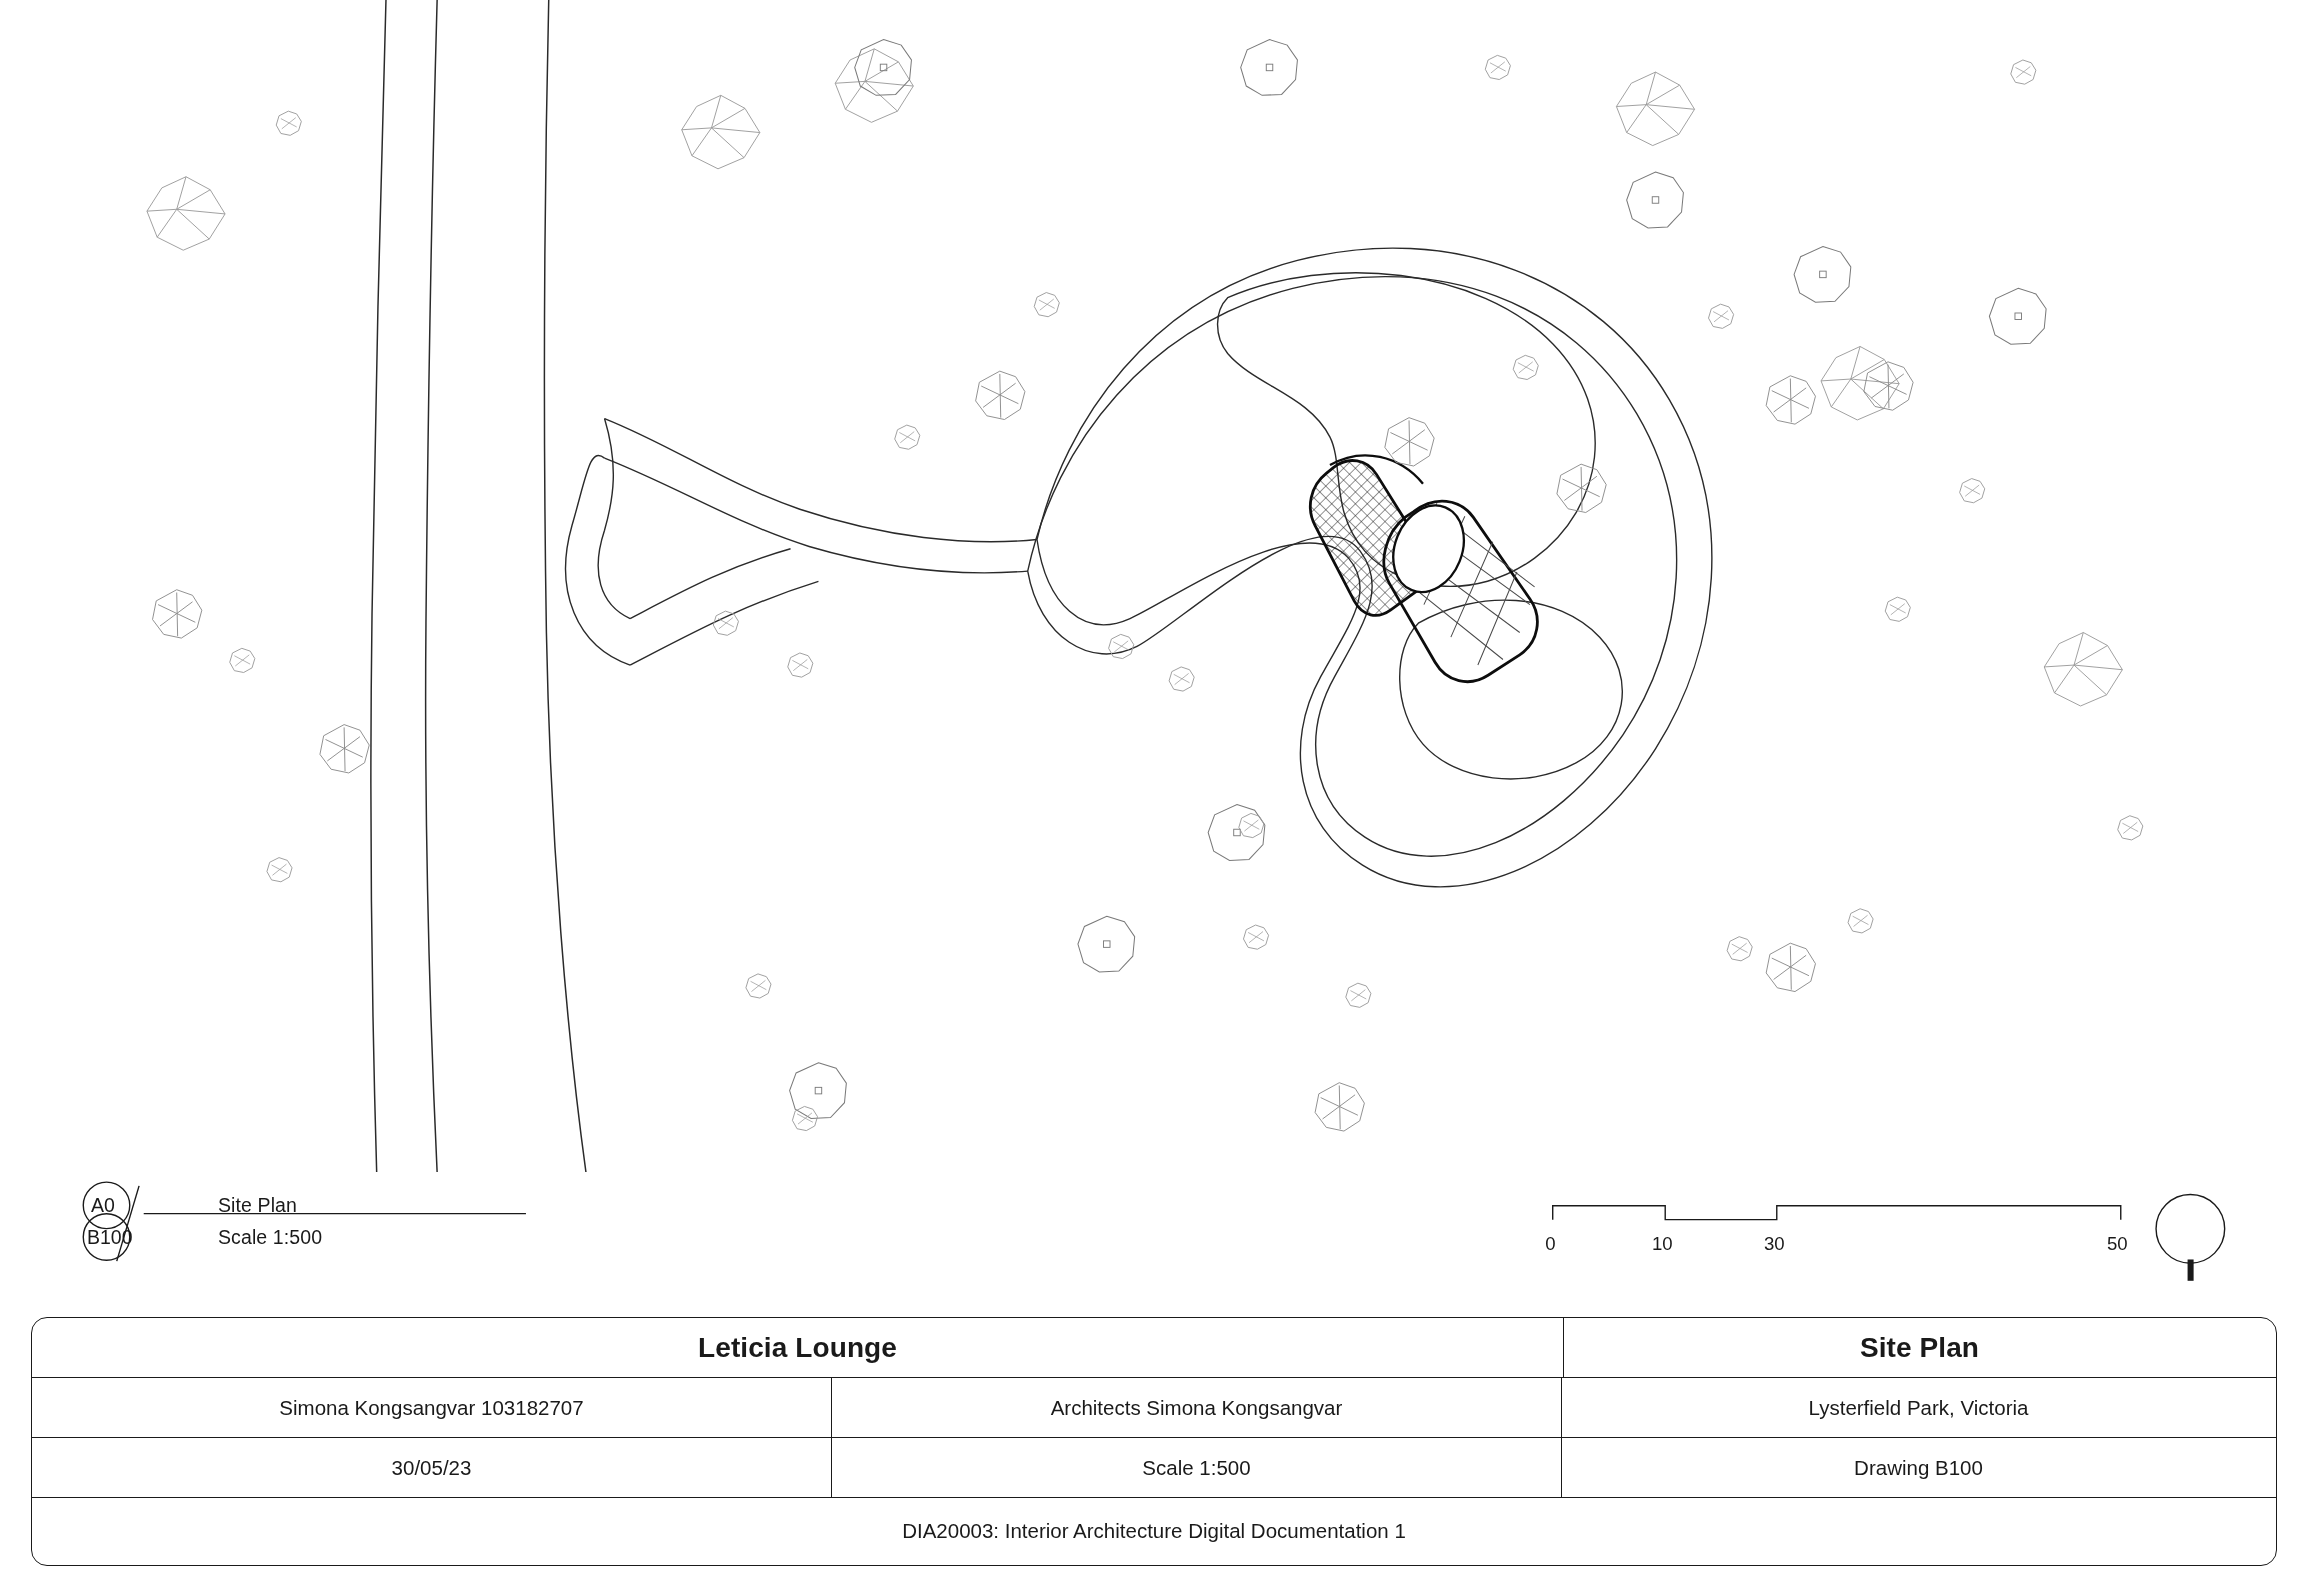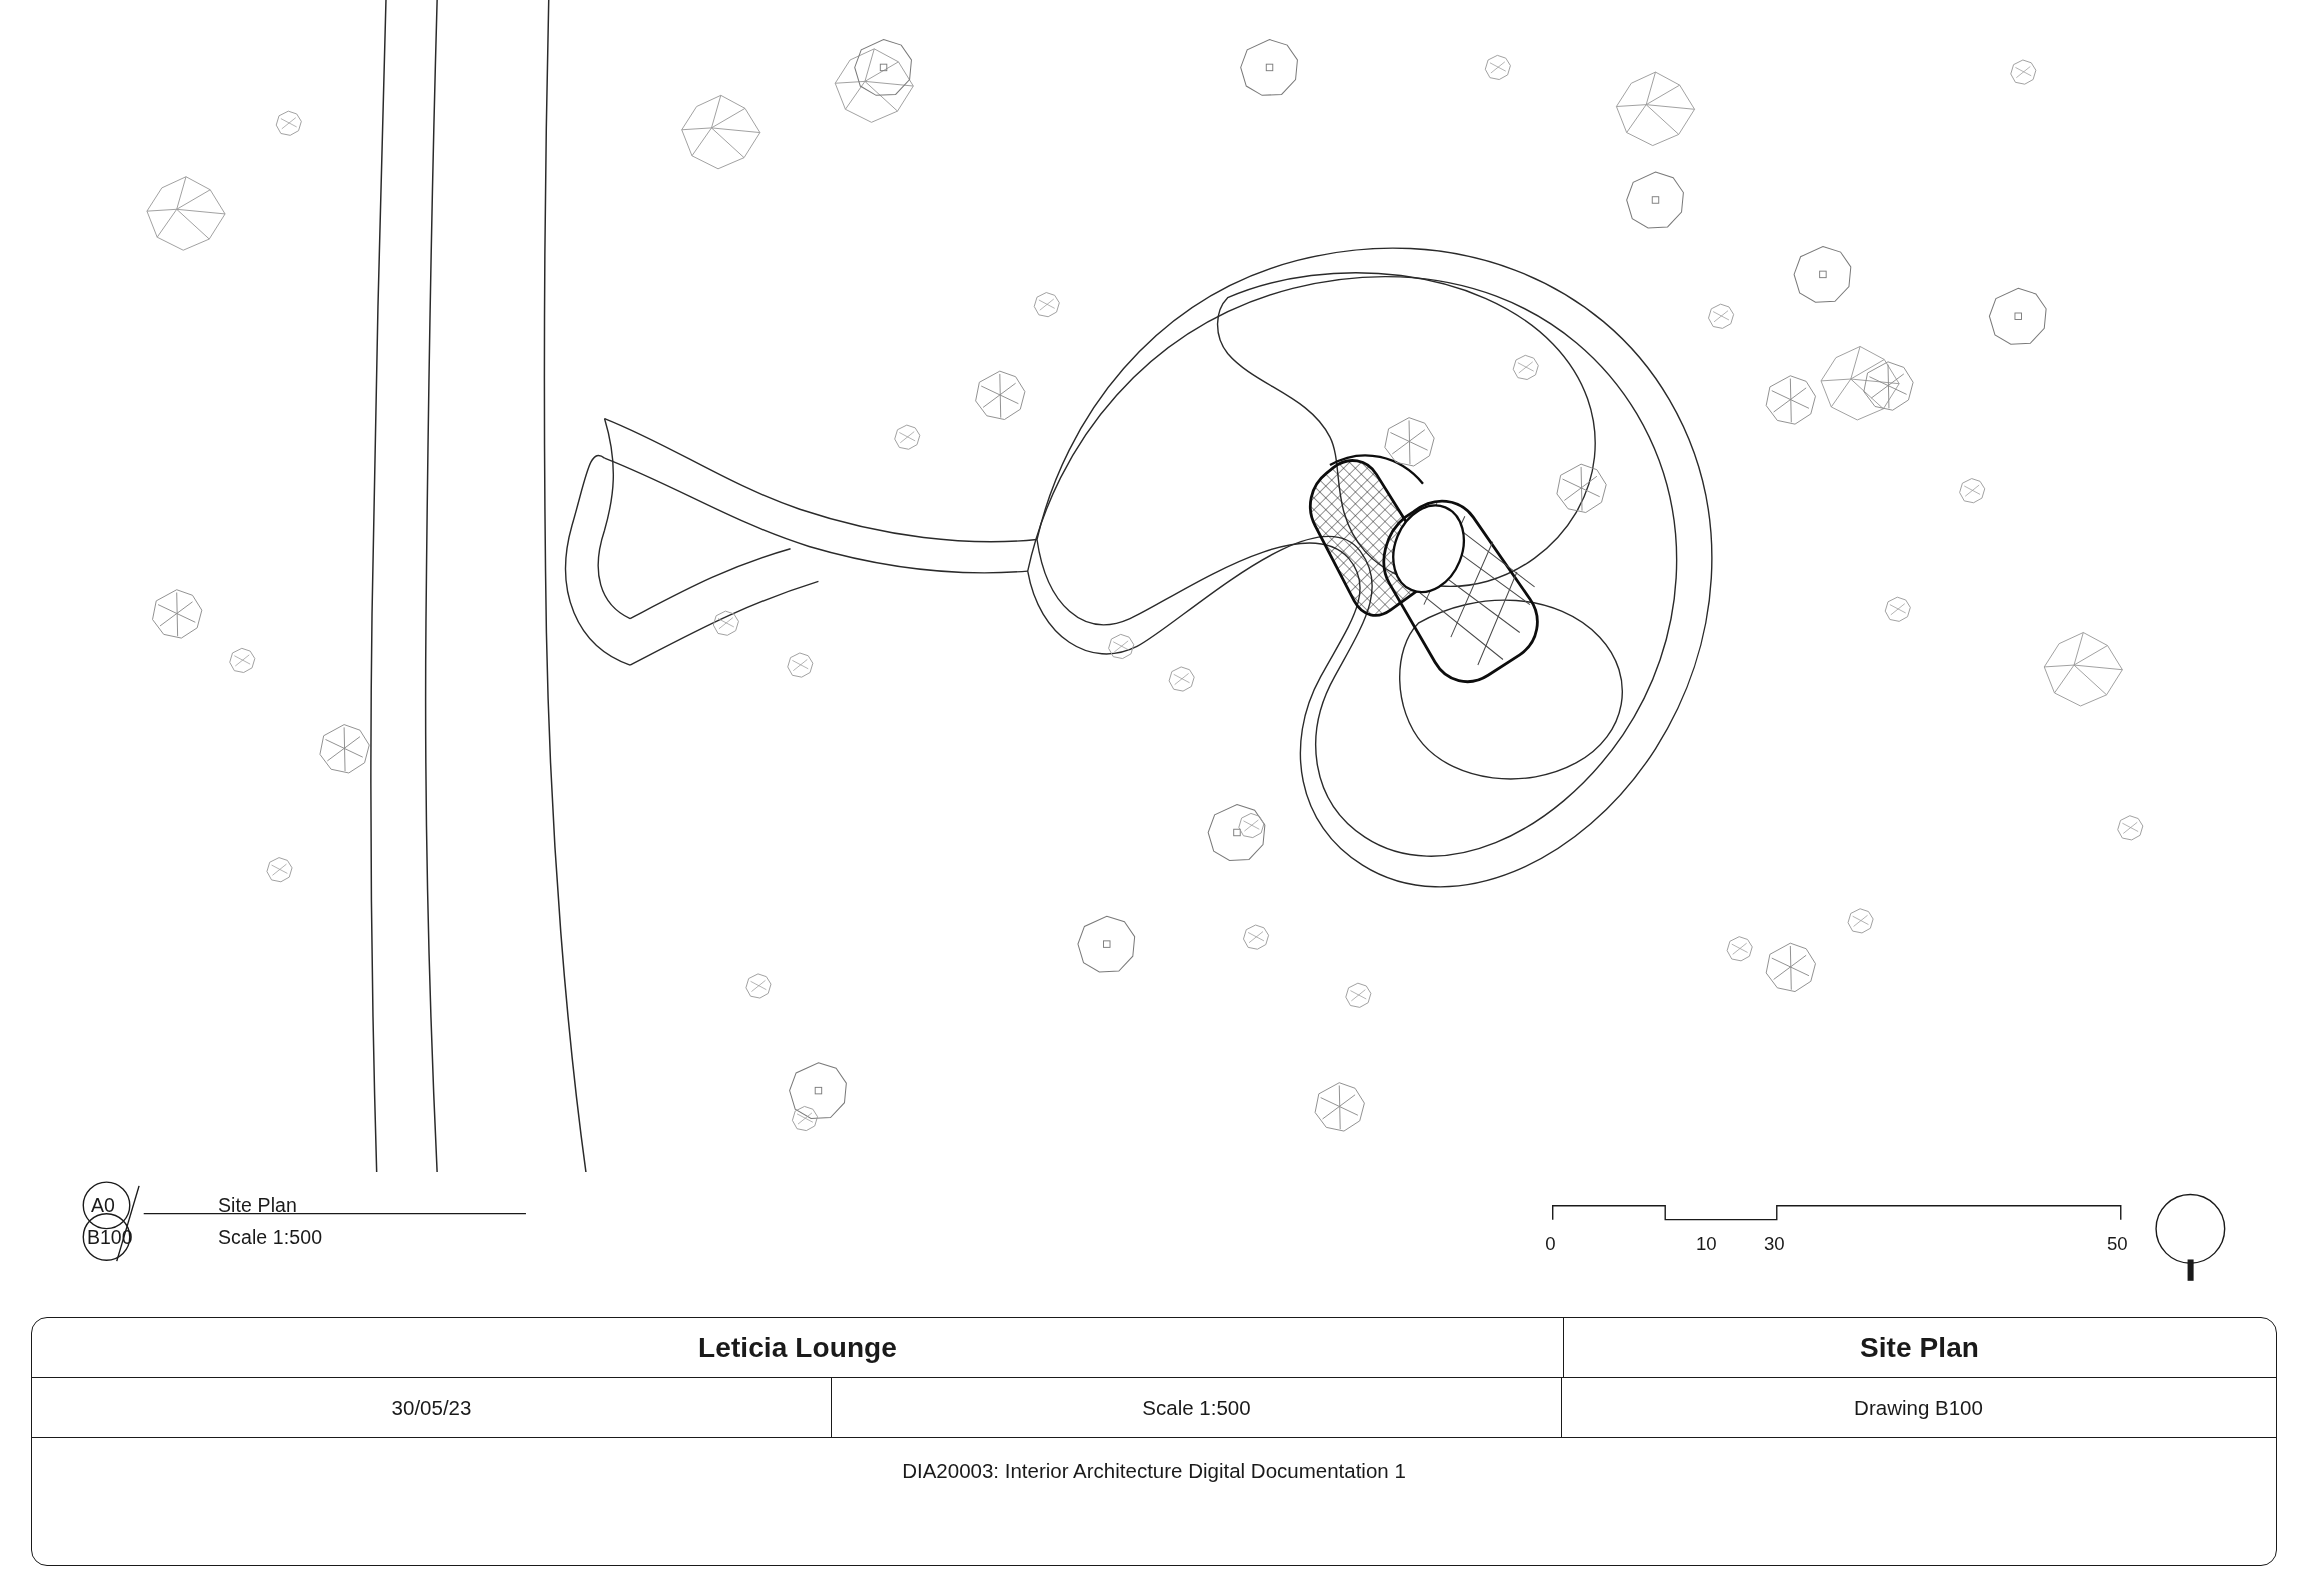--- a/index.html
+++ b/index.html
@@ -296,39 +296,44 @@
       <span id="ref-circle-bottom-text">B100</span>
       <span class="ref-text" id="ref-top-label">Site Plan</span>
       <span class="ref-text" id="ref-bottom-label">Scale 1:500</span>
     </div>
 
     <div id="scale-bar">
       <svg width="595" height="56" viewBox="0 0 1280 120">
         <path d="M8,42 L8,12 L250,12 L250,42 L490,42 L490,12 L1230,12 L1230,42" fill="none" stroke="#1a1a1a" stroke-width="3"></path>
       </svg>
       <span class="scale-num" style="left:-3.7px; top:33px;">0</span>
-      <span class="scale-num" style="left:103px; top:33px;margin-left:44px;">10</span>
+      <span class="scale-num" style="left:103px; top:33px;">10</span>
       <span class="scale-num" style="left:215px; top:33px;">30</span>
       <span class="scale-num" style="left:558px; top:33px;">50</span>
     </div>
 
     <div id="north-point">
       <svg width="102" height="102" viewBox="0 0 220 220">
         <circle cx="100" cy="86" r="74" fill="none" stroke="#1a1a1a" stroke-width="3"></circle>
         <rect x="94" y="152" width="13" height="46" fill="#1a1a1a"></rect>
       </svg>
     </div>
   </div>
 
   <div id="title-block">
     <div class="tb-row row-h">
       <div class="tb-cell tb-title" style="width:1532px;">Leticia Lounge</div>
       <div class="tb-cell tb-title" style="width:711px;">Site Plan</div>
     </div>
     <div class="tb-row row-m">
+      <div class="tb-cell tb-sub col-a">Simona Kongsangvar 103182707</div>
+      <div class="tb-cell tb-sub col-b">Architects Simona Kongsangvar</div>
+      <div class="tb-cell tb-sub col-c">Lysterfield Park, Victoria</div>
+    </div>
+    <div class="tb-row row-m">
       <div class="tb-cell tb-sub col-a">30/05/23</div>
       <div class="tb-cell tb-sub col-b">Scale 1:500</div>
       <div class="tb-cell tb-sub col-c">Drawing B100</div>
     </div>
     <div class="tb-row row-f">
       <div class="tb-cell tb-footer col-full">DIA20003: Interior Architecture Digital Documentation 1</div>
     </div>
   </div>
 
 </div>

